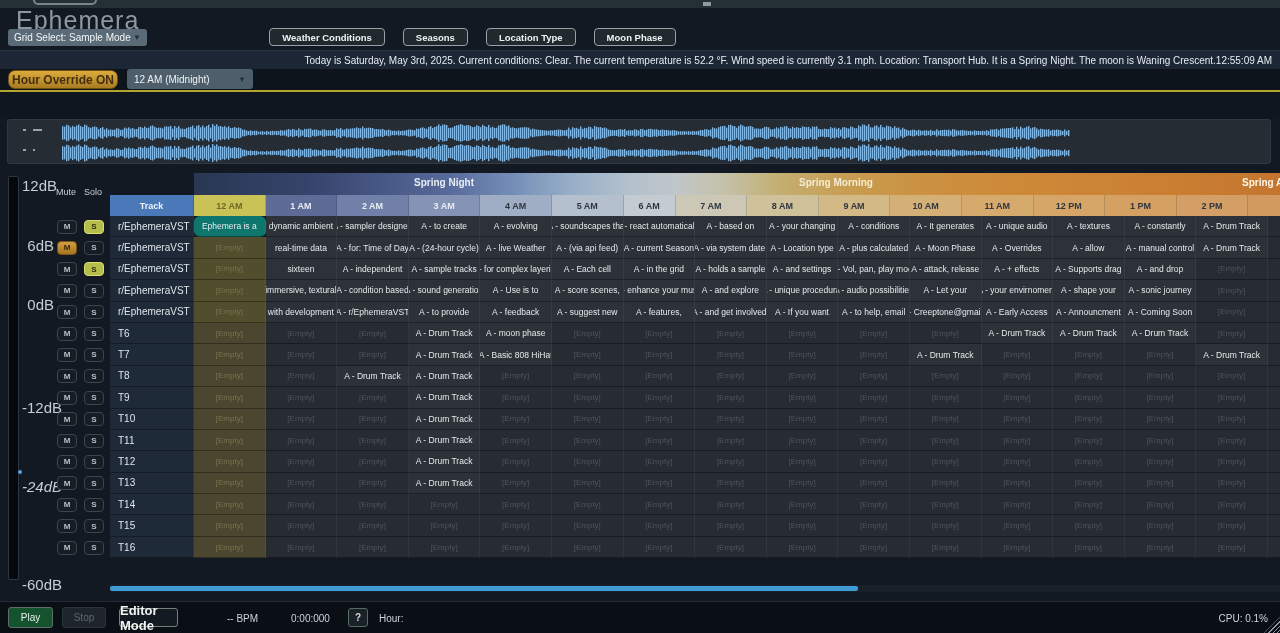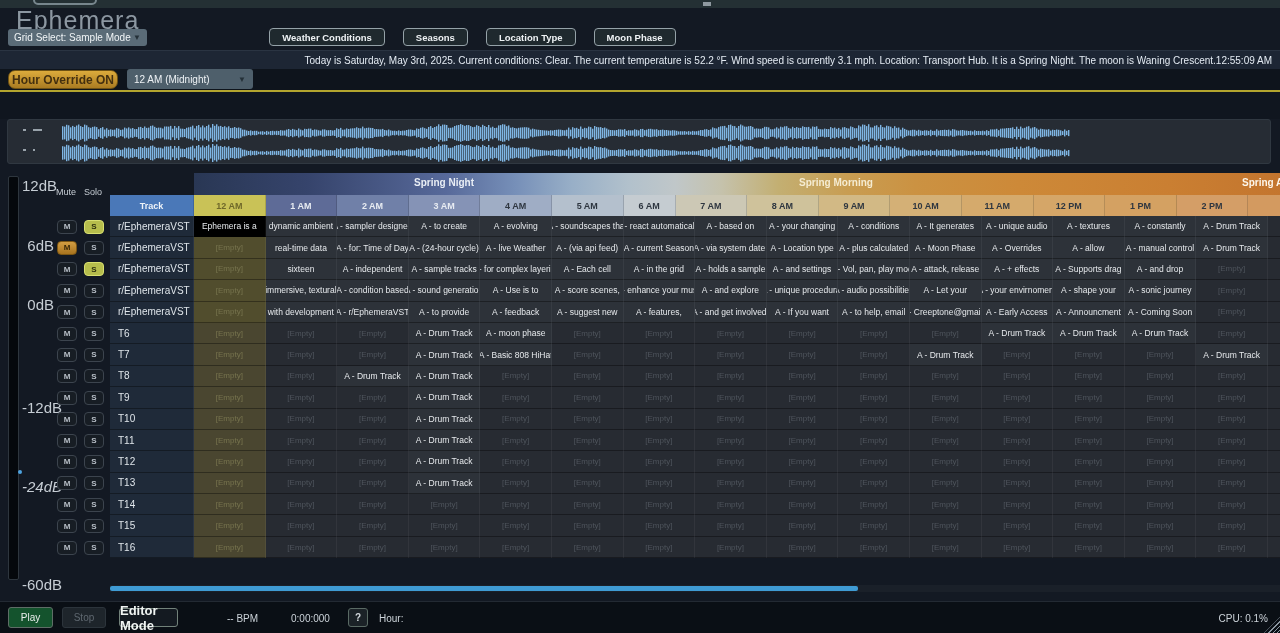--- a/index.html
+++ b/index.html
@@ -88,21 +88,21 @@
   .cell{ flex:none; display:flex; align-items:center; justify-content:center;
          overflow:hidden; white-space:nowrap; border-right:1px solid rgba(255,255,255,0.05);
          border-bottom:1px solid rgba(0,0,0,0.35); width:71.6px;
          font-size:8.5px; color:#e6e9ec; background:#272b32; }
   .cell.track{ width:84px; justify-content:flex-start; padding-left:8px;
                background:#1f2a39; color:#dfe5ea; font-size:10px; }
   .cell.filled{ background:#2d3239; }
   .cell.empty{ font-size:8px; color:#4e545c; }
   .cell.c0{ background:#4a4630; }
   .cell.c0.upper{ background:#514d2d; }
-  .cell.c0.filled{ background:#000000; }
+  .cell.c0.filled{ background:#0f766e;border-radius:6px; }
   .cell.c0.empty{ color:#77744e; }
 
   
   .h-scroll{ position:absolute; left:110px; top:585px; width:1170px; height:7px; background:#1a2029; }
   .h-thumb{ position:absolute; left:0; top:1px; width:748px; height:5px;
             background:#3f9bd4; border-radius:2px; }
 
   
   .bottom-bar{ position:absolute; left:0; top:601px; width:1280px; height:32px;
                background:#0a0f15; border-top:1px solid #232a33; font-size:10px; color:#ccd3d9; }

